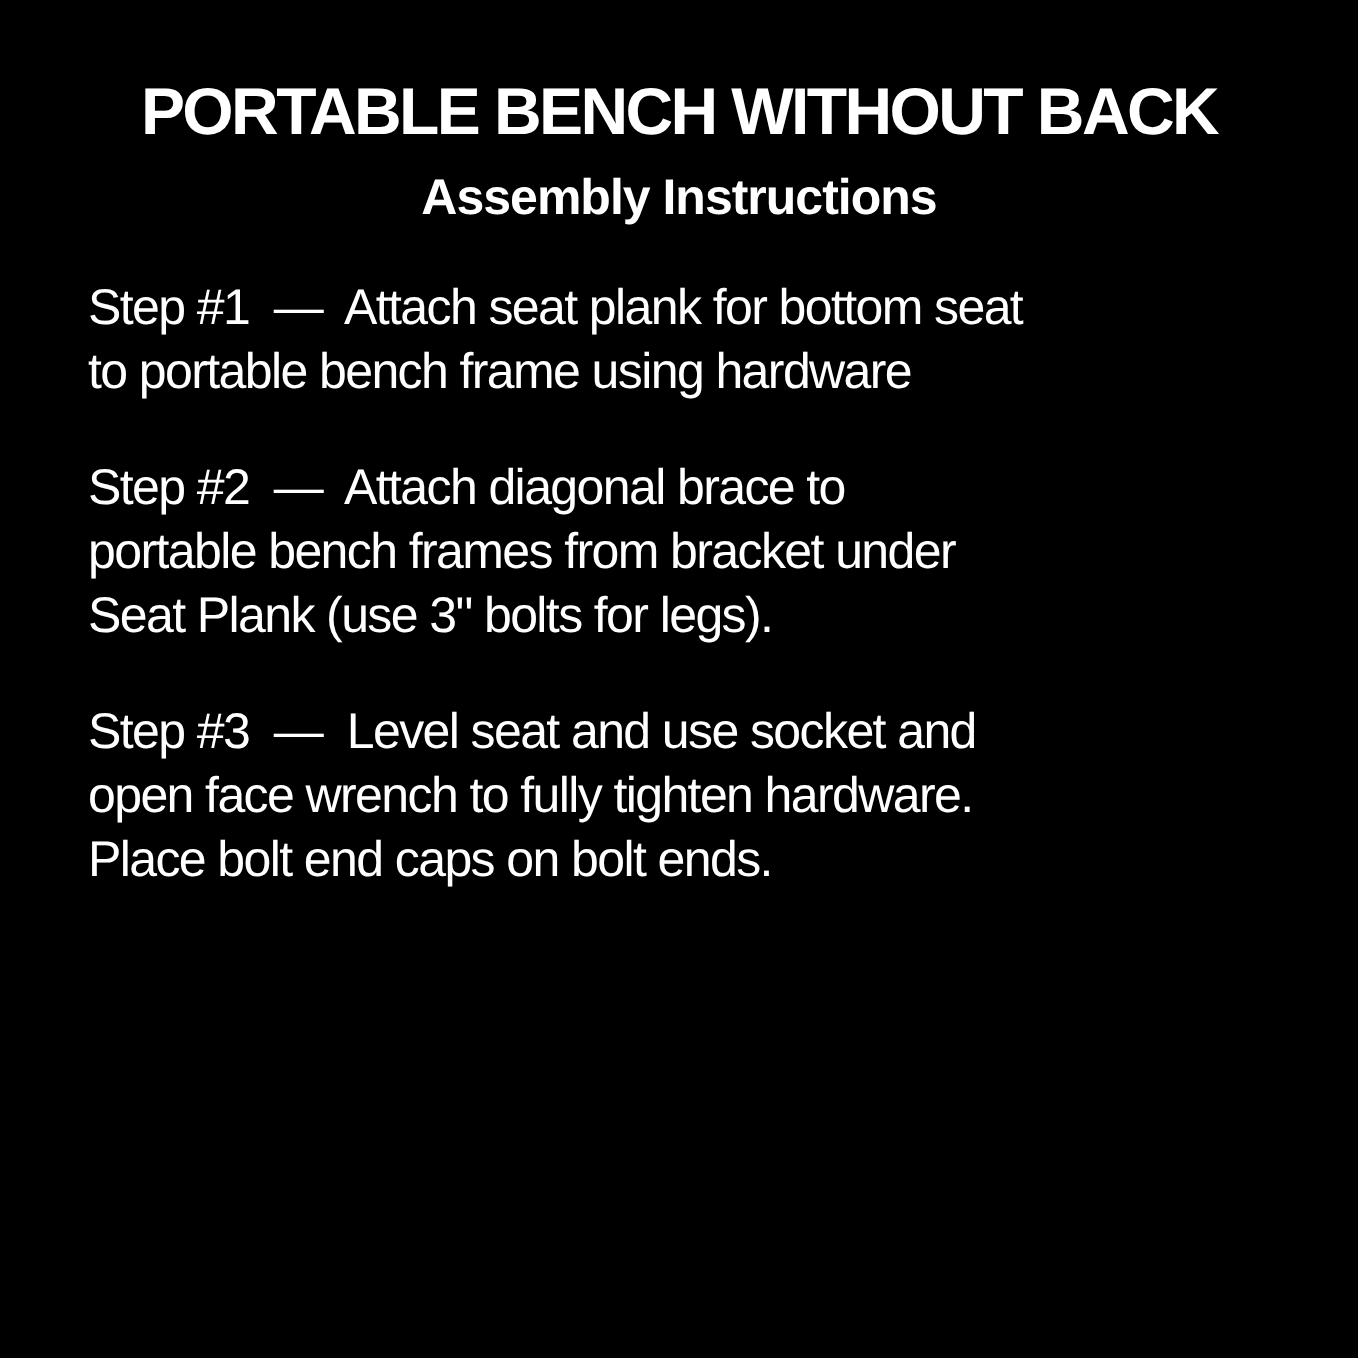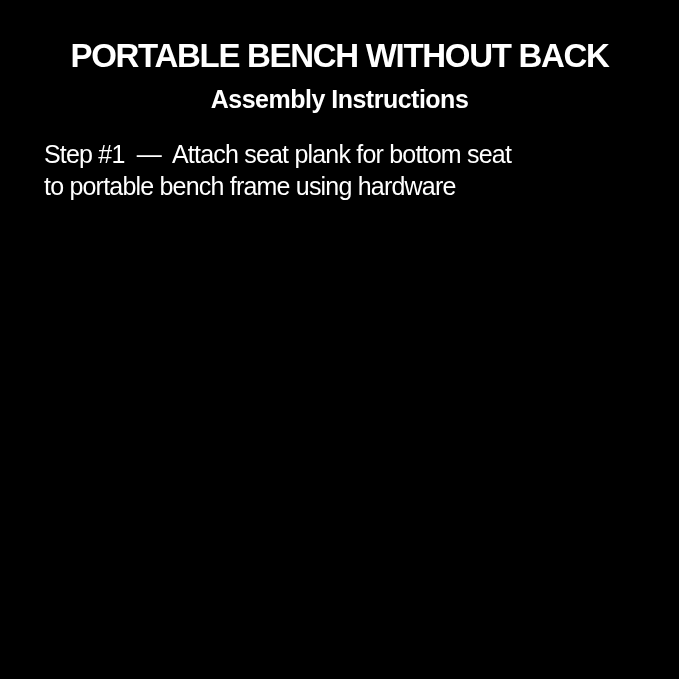--- a/index.html
+++ b/index.html
@@ -52,14 +52,20 @@
 </head>
 <body style="background: rgb(0, 0, 0); color: rgb(255, 255, 255);">
 
 <div class="poster">
   <h1 class="title">PORTABLE BENCH WITHOUT BACK</h1>
   <h2 class="subtitle">Assembly Instructions</h2>
 
   <div class="steps">
     <p class="step">Step #1  —  Attach seat plank for bottom seat
 to portable bench frame using hardware</p>
+    <p class="step">Step #2  —  Attach diagonal brace to
+portable bench frames from bracket under
+Seat Plank (use 3" bolts for legs).</p>
+    <p class="step">Step #3  —  Level seat and use socket and
+open face wrench to fully tighten hardware.
+Place bolt end caps on bolt ends.</p>
   </div>
 </div>
 
 </body></html>

